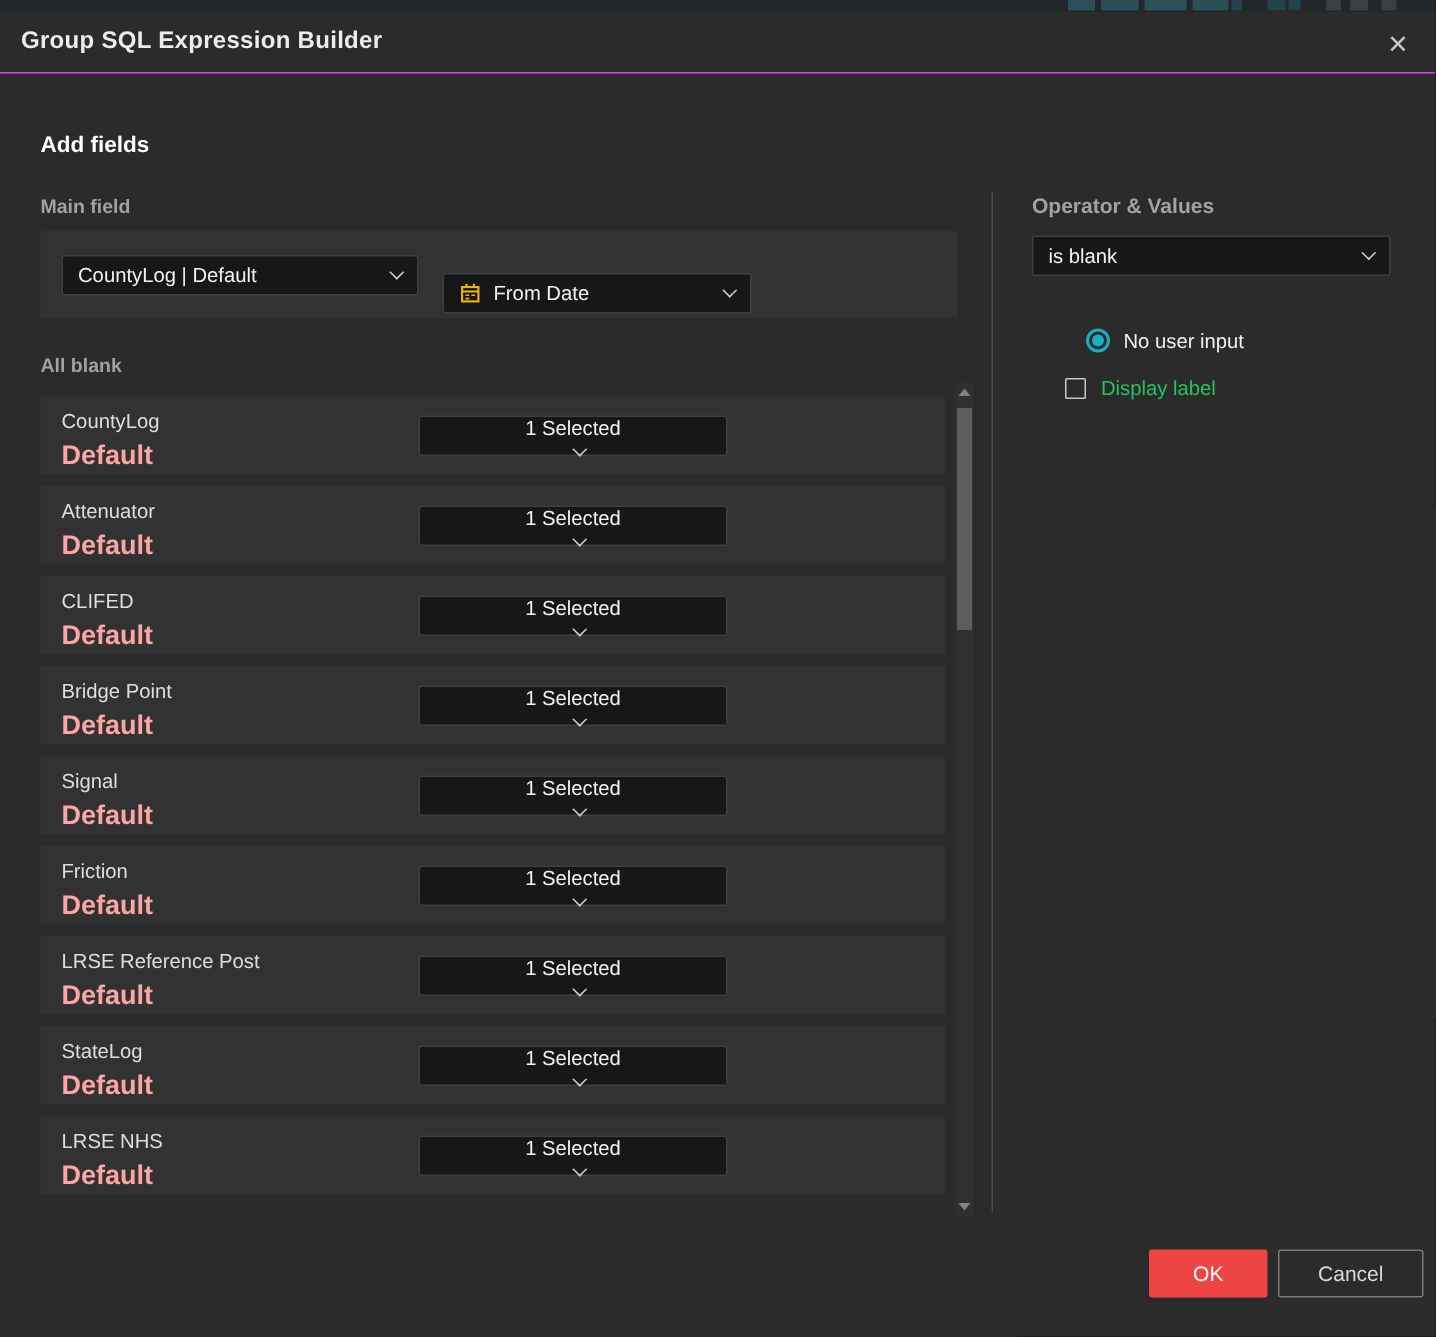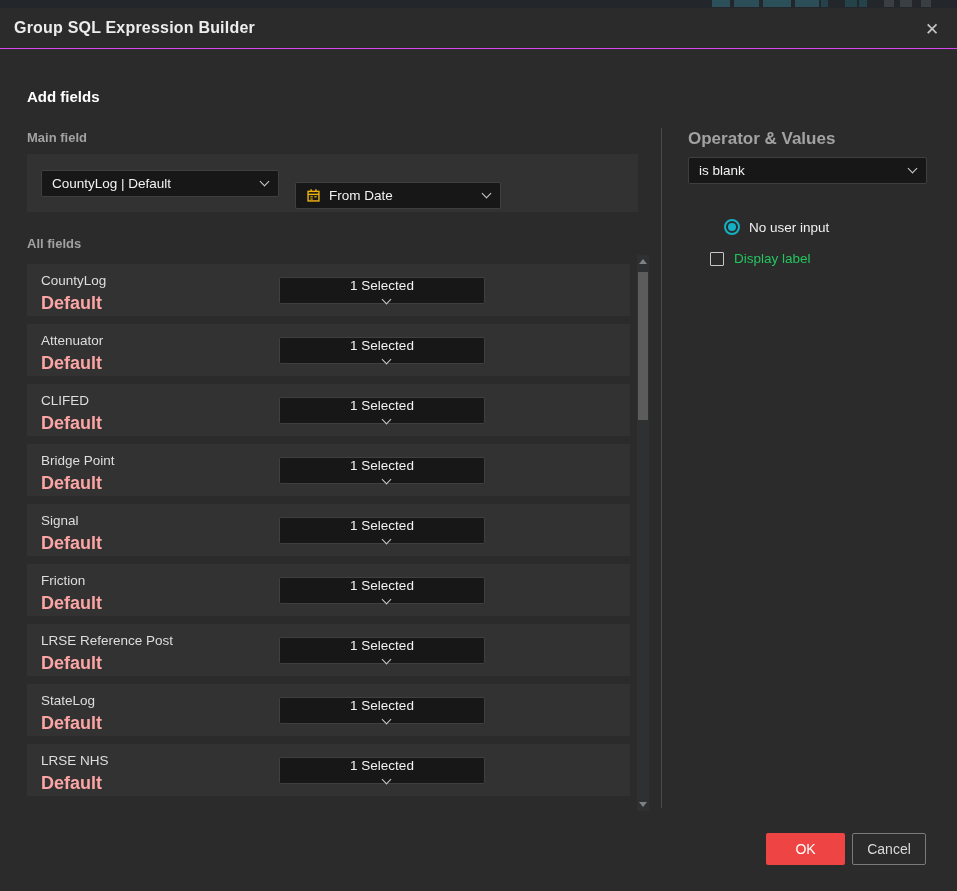--- a/index.html
+++ b/index.html
@@ -39,21 +39,21 @@
     color:#c4c4c4; font-size:17px; font-weight:300; cursor:pointer;
   }
 
   .h-add-fields {
     position:absolute; left:27px; top:80px;
     font-size:15px; font-weight:700; color:#ffffff;
   }
   .section-label { font-size:13px; font-weight:700; color:#a2a2a2; position:absolute; }
   .lbl-main-field { left:27px; top:122px; }
   .lbl-all-fields { left:27px; top:228px; }
-  .lbl-operator   { left:688px; top:121px; font-size:17px; }
+  .lbl-operator   { left:688px; top:121px; font-size:14px; }
 
   .main-field-box {
     position:absolute; left:27px; top:146px; width:611px; height:58px;
     background:#323232;
   }
 
   .dropdown {
     background:#171717; border:1px solid #3f3f3f; border-radius:2px;
     height:27px; display:flex; align-items:center; padding:0 10px;
     color:#f2f2f2; font-size:13.5px; cursor:pointer;
@@ -105,21 +105,21 @@
   .check-row { position:absolute; left:710px; top:243px; display:flex; align-items:center; cursor:pointer; }
   .checkbox { width:14px; height:14px; border:1px solid #c8c8c8; border-radius:1px; background:transparent; }
   .check-label { margin-left:10px; font-size:13.5px; color:#22c55e; }
 
   
   .btn {
     position:absolute; top:825px; height:32px; display:flex; align-items:center;
     justify-content:center; font-size:14px; cursor:pointer; border-radius:2px;
   }
   .btn-ok { left:766px; width:79px; background:#ef4444; color:#ffffff; }
-  .btn-cancel { left:852px; width:74px; background:transparent; border:1px solid #7a7a7a; color:#d9d9d9; }
+  .btn-cancel { left:852px; width:97px; background:transparent; border:1px solid #7a7a7a; color:#d9d9d9; }
 </style>
 </head>
 <body>
 
 <div class="canvas">
 
   <div class="app-strip">
     <span class="frag f1"></span>
     <span class="frag f2"></span>
     <span class="frag f3"></span>
@@ -158,21 +158,21 @@
             <line x1="4.6" y1="9.4" x2="7.2" y2="9.4" stroke-width="1.2"></line>
             <line x1="8.8" y1="9.4" x2="11.4" y2="9.4" stroke-width="1.2"></line>
             <line x1="4.6" y1="11.8" x2="7.2" y2="11.8" stroke-width="1.2"></line>
           </svg>
         </span>
         <span class="dd-value">From Date</span>
         <span class="chevron"></span>
       </div>
     </div>
 
-    <div class="section-label lbl-all-fields">All fields</div>
+    <div class="section-label lbl-all-fields">All blank</div>
 
     <div class="field-list">
 
         <div class="field-row">
           <div class="row-name">CountyLog</div>
           <div class="row-sub">Default</div>
           <div class="dropdown row-dd">
             <span class="dd-value">1 Selected</span>
             <span class="chevron"></span>
           </div>

